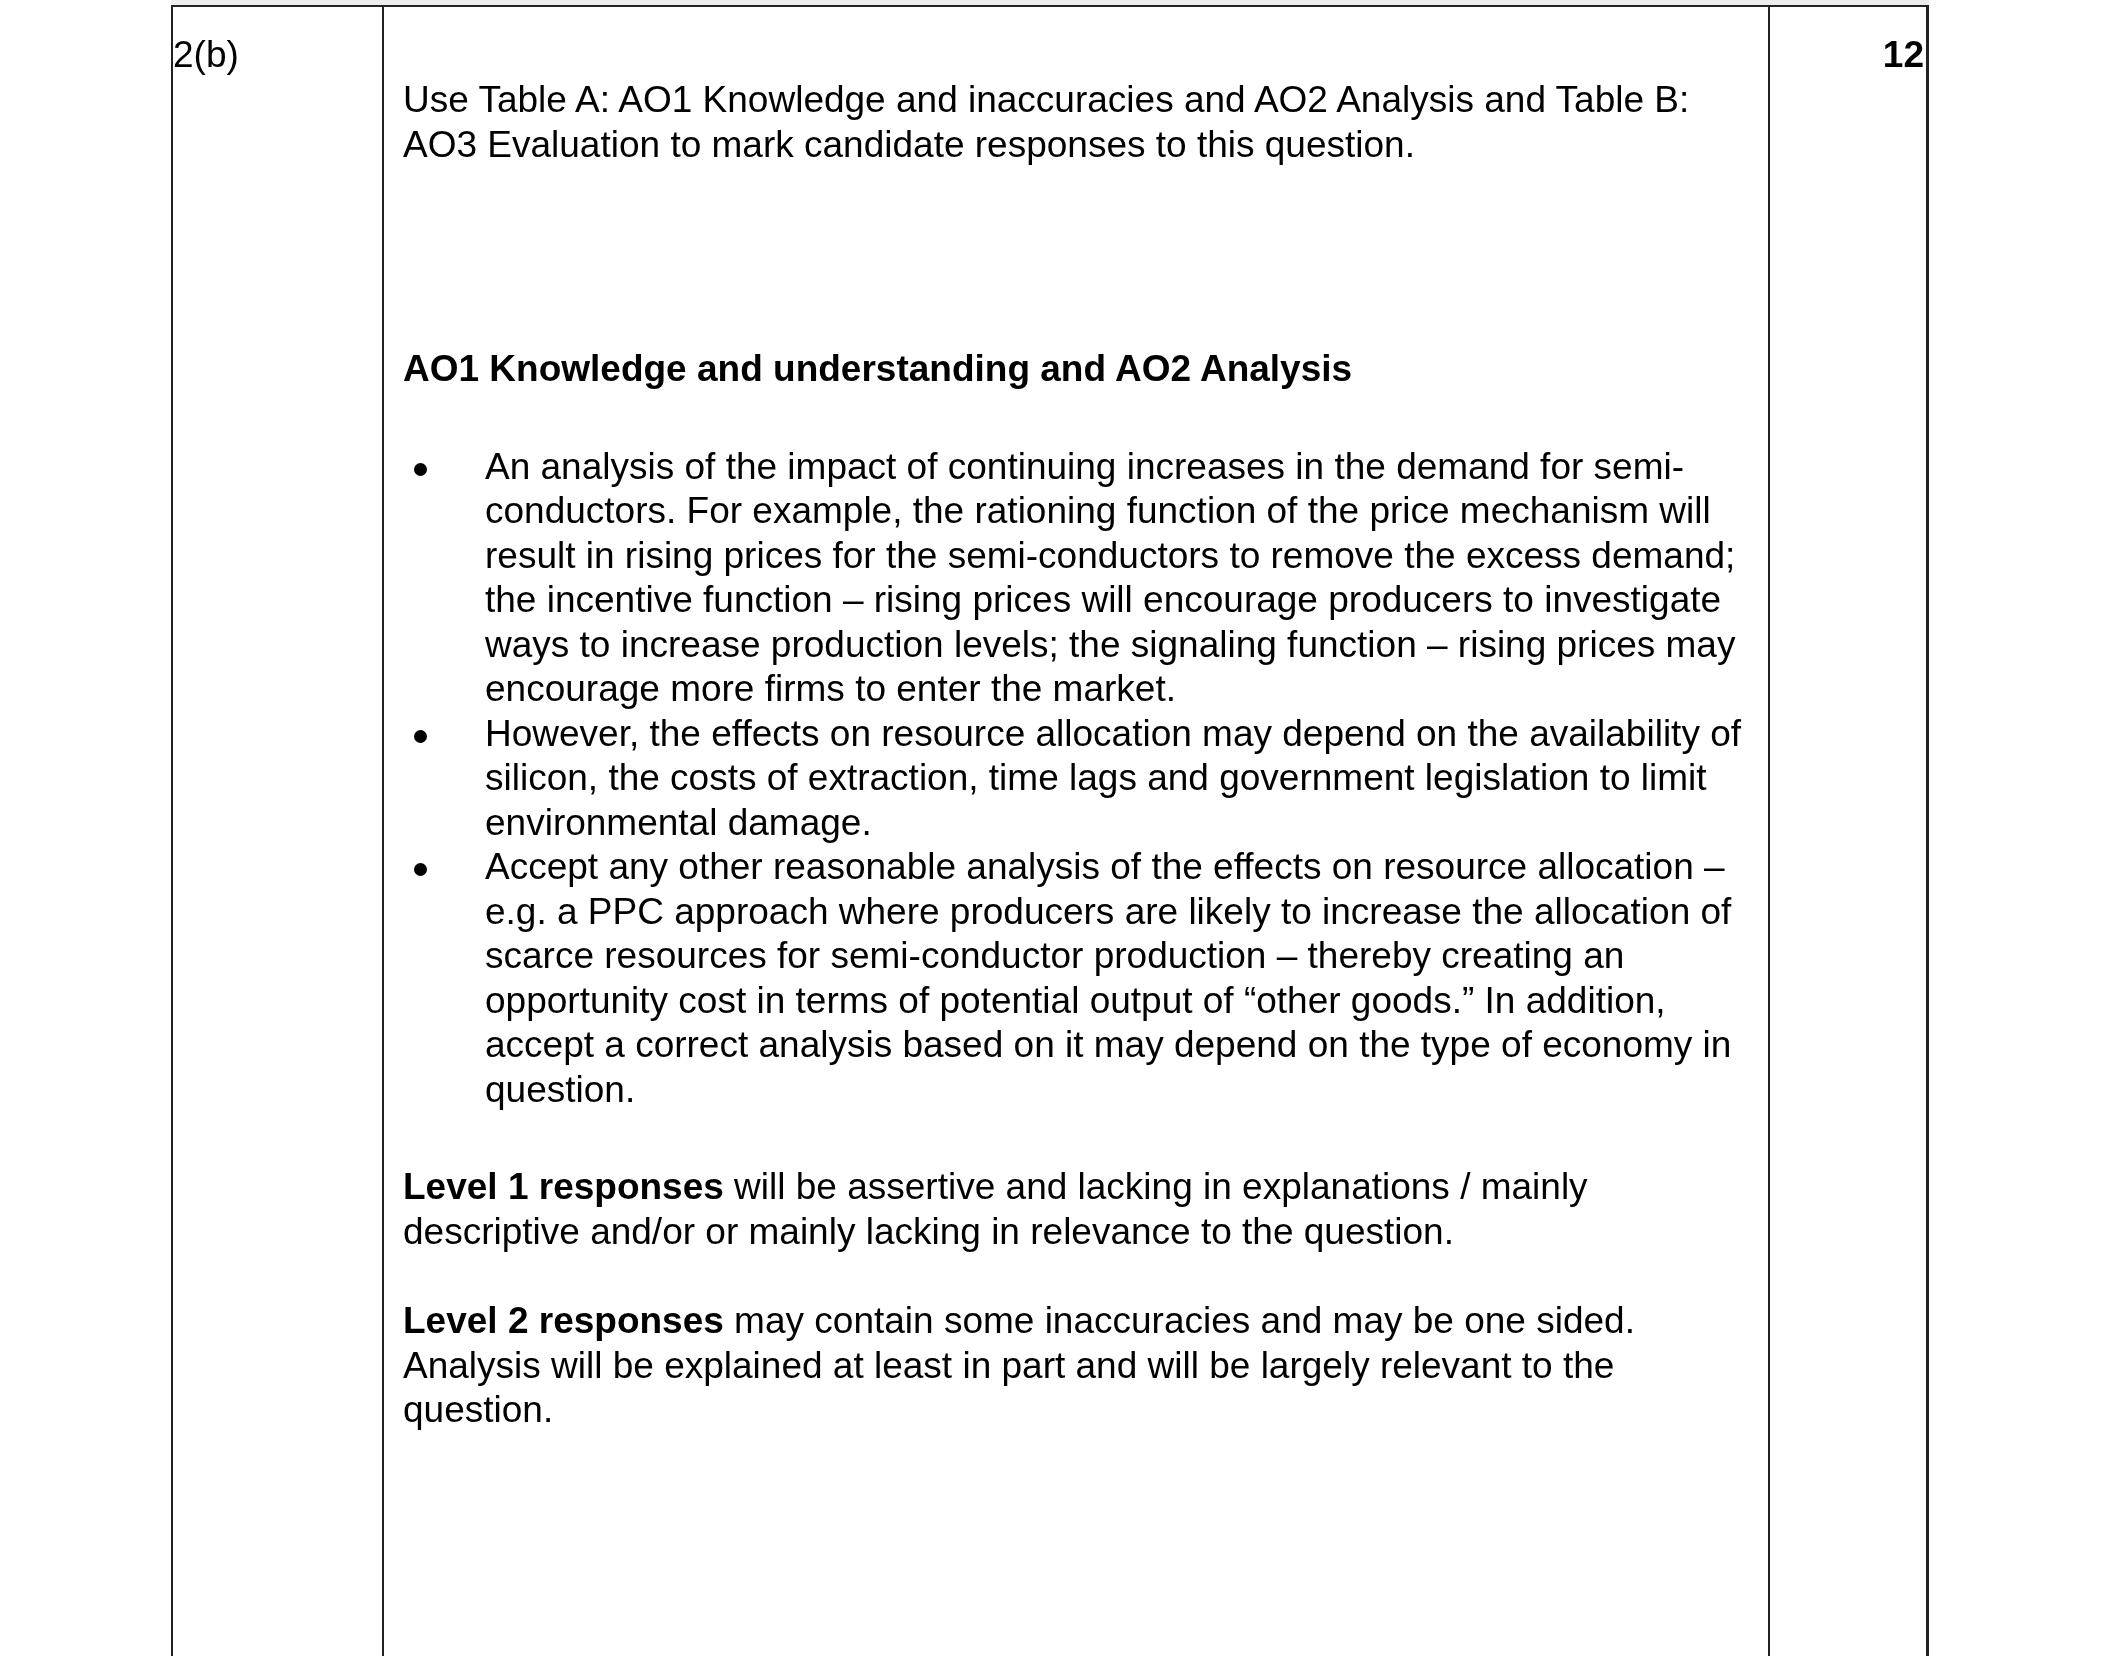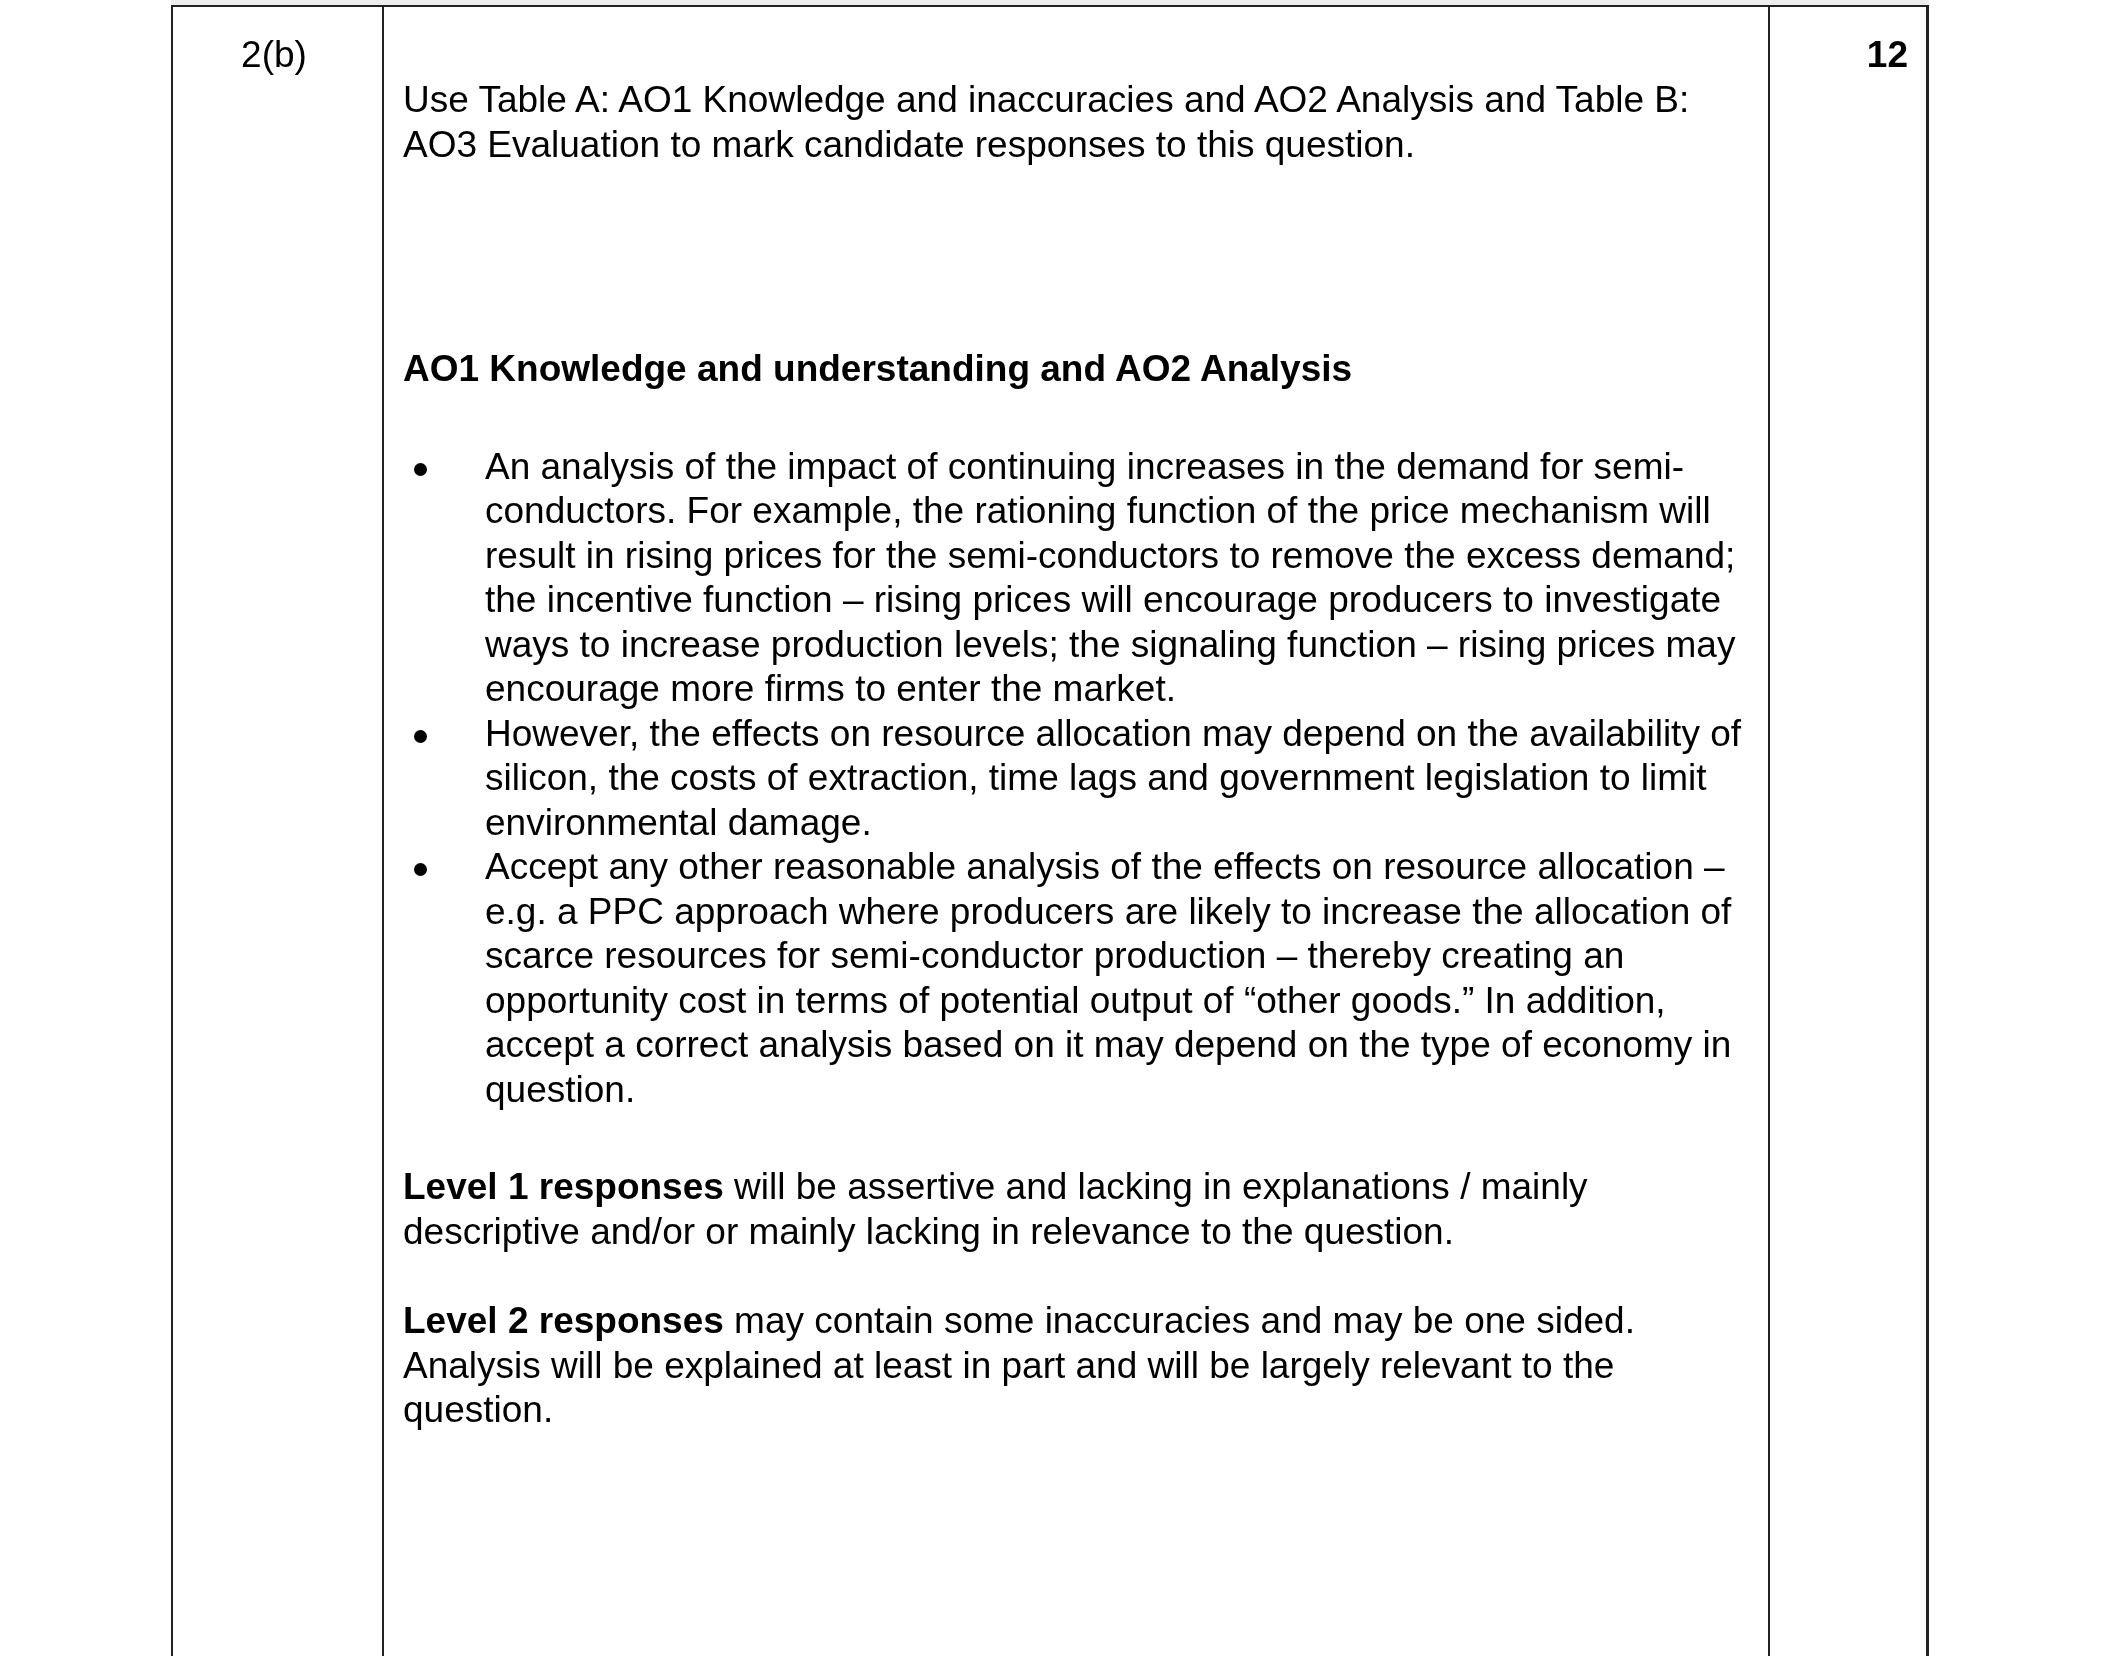--- a/index.html
+++ b/index.html
@@ -38,39 +38,39 @@
     position: absolute;
     top: 0;
     bottom: 0;
     width: 2px;
     background: #222;
   }
   .col-divider.d1 { left: 209px; }
   .col-divider.d2 { left: 1595px; }
   .q-num {
     position: absolute;
-    left: 12px;
+    left: 0;
     width: 178px;
     top: 26px;
-    text-align: center;
+    text-align: left;
     font-size: 37px;
     line-height: 44px;
   }
   .marks {
     position: absolute;
     left: 1597px;
     width: 156px;
     top: 26px;
     text-align: right;
     font-size: 37px;
     font-weight: bold;
     line-height: 44px;
     padding-right: 0;
   }
-  .marks span { margin-right: 18px; }
+  .marks span { margin-right: 2px; }
   .content {
     position: absolute;
     left: 230px;
     top: 26px;
     width: 1360px;
     font-size: 37px;
     line-height: 44.5px;
   }
   .content p { margin: 0; }
   .bold { font-weight: bold; }

